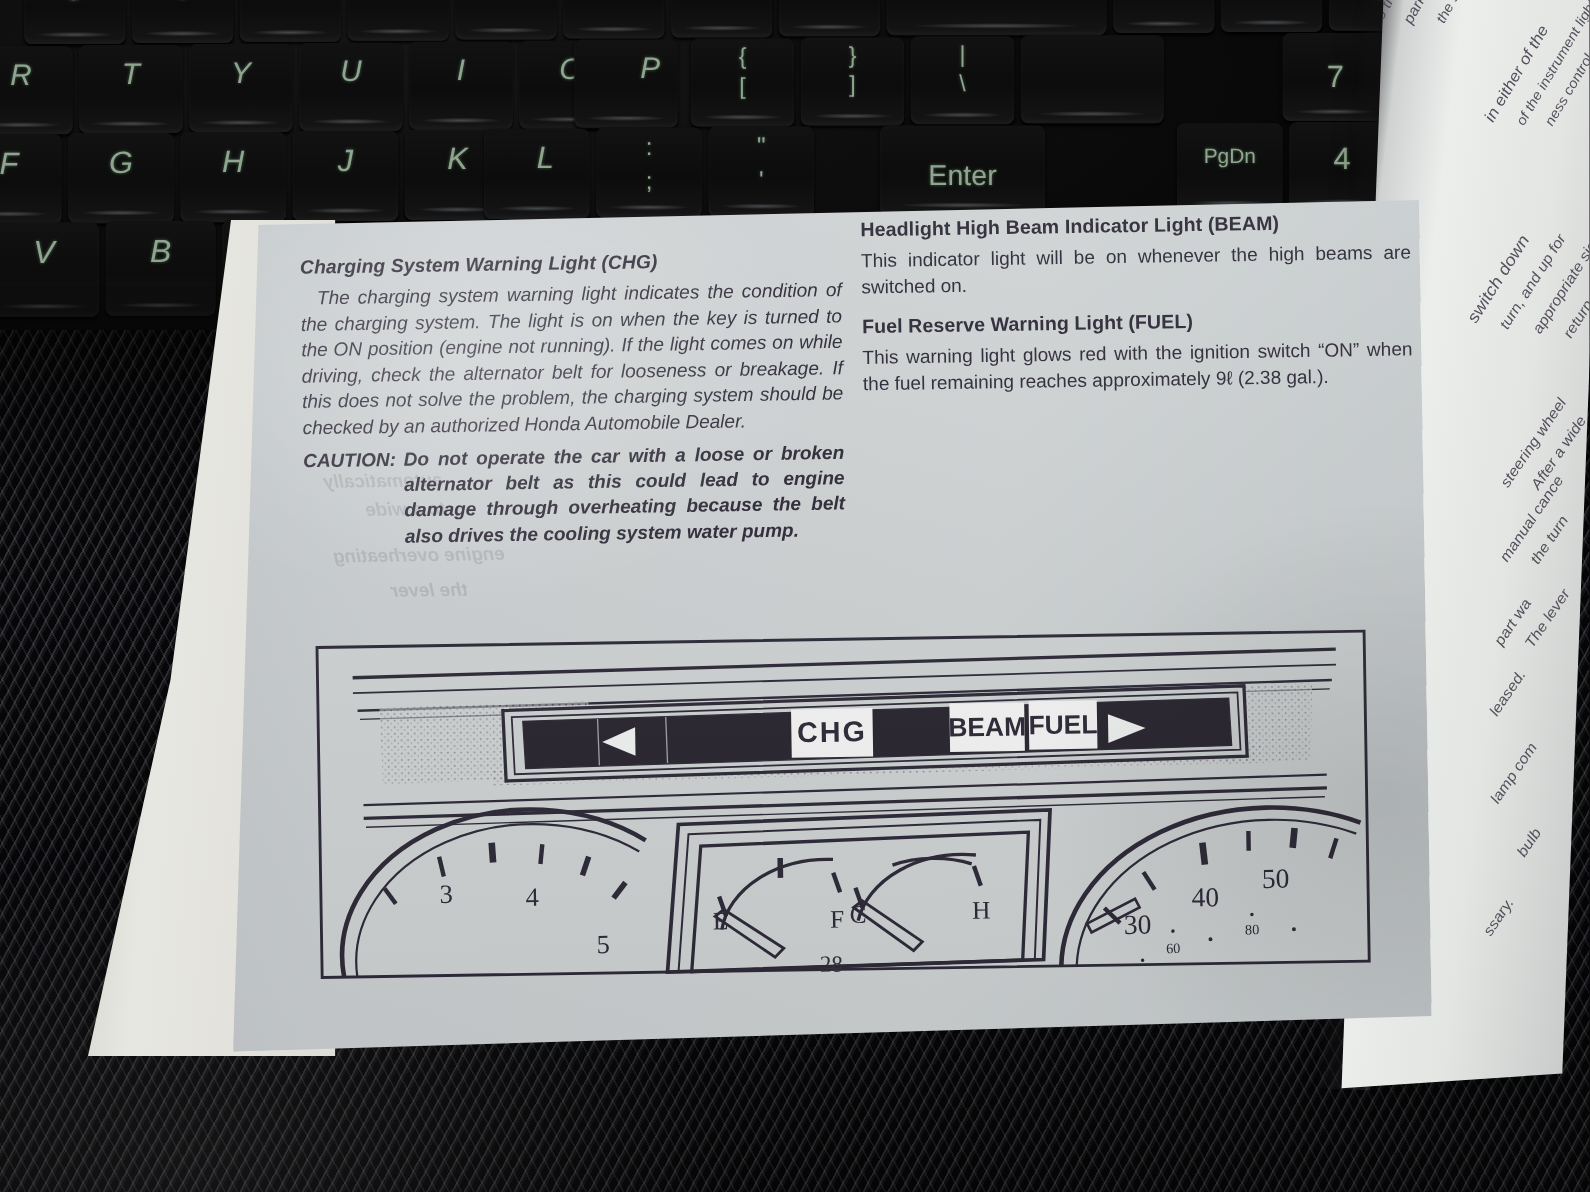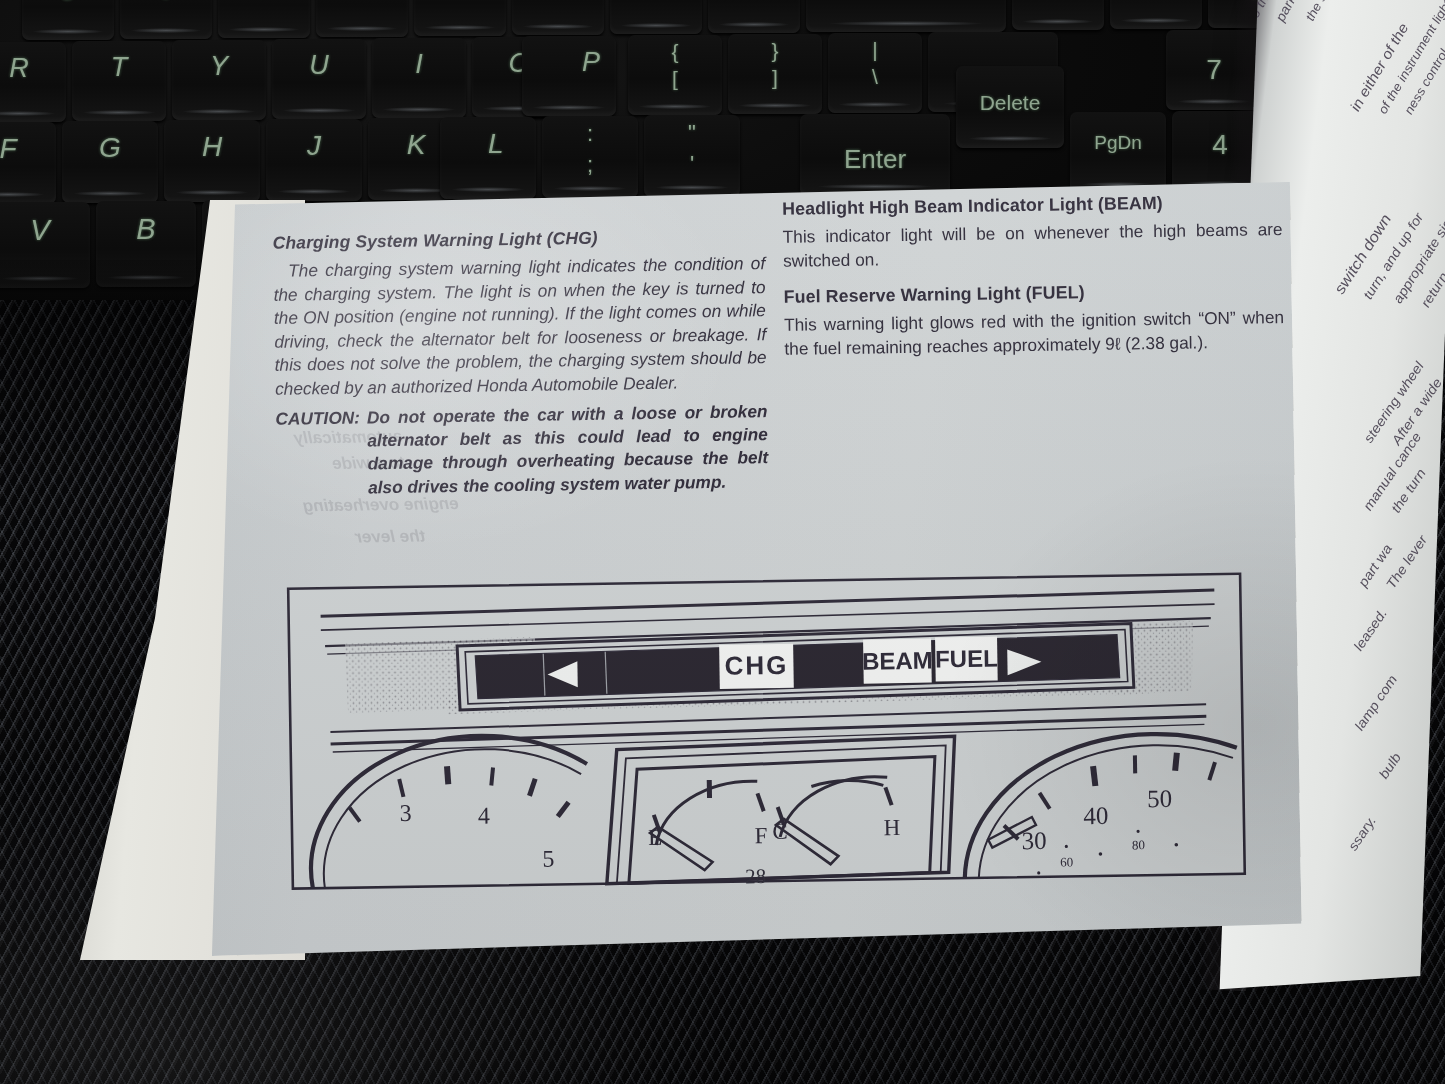--- a/index.html
+++ b/index.html
@@ -330,24 +330,20 @@
       <div class="lg2" style="font-size:22px;top:44%;">;</div>
         <div class="gloss"></div>
       </div>
     <div class="keycap" style="left:644px; top:115px; width:96px; height:82px;">
       <div class="lg" style="font-size:22px;top:6%;">"</div>
       <div class="lg2" style="font-size:22px;top:44%;">'</div>
         <div class="gloss"></div>
       </div>
     <div class="keycap" style="left:800px; top:114px; width:150px; height:82px;">
       <div class="lg" style="font-size:26px;top:36%;">Enter</div>
-        <div class="gloss"></div>
-      </div>
-    <div class="keycap" style="left:956px; top:66px; width:108px; height:82px;">
-      <div class="lg" style="font-size:21px;top:30%;">Delete</div>
         <div class="gloss"></div>
       </div>
     <div class="keycap" style="left:1070px; top:112px; width:96px; height:82px;">
       <div class="lg" style="font-size:19px;top:24%;">PgDn</div>
         <div class="gloss"></div>
       </div>
     <div class="keycap" style="left:1172px; top:111px; width:96px; height:82px;">
       <div class="lg" style="font-size:28px;top:22%;">4</div>
         <div class="gloss"></div>
       </div>

